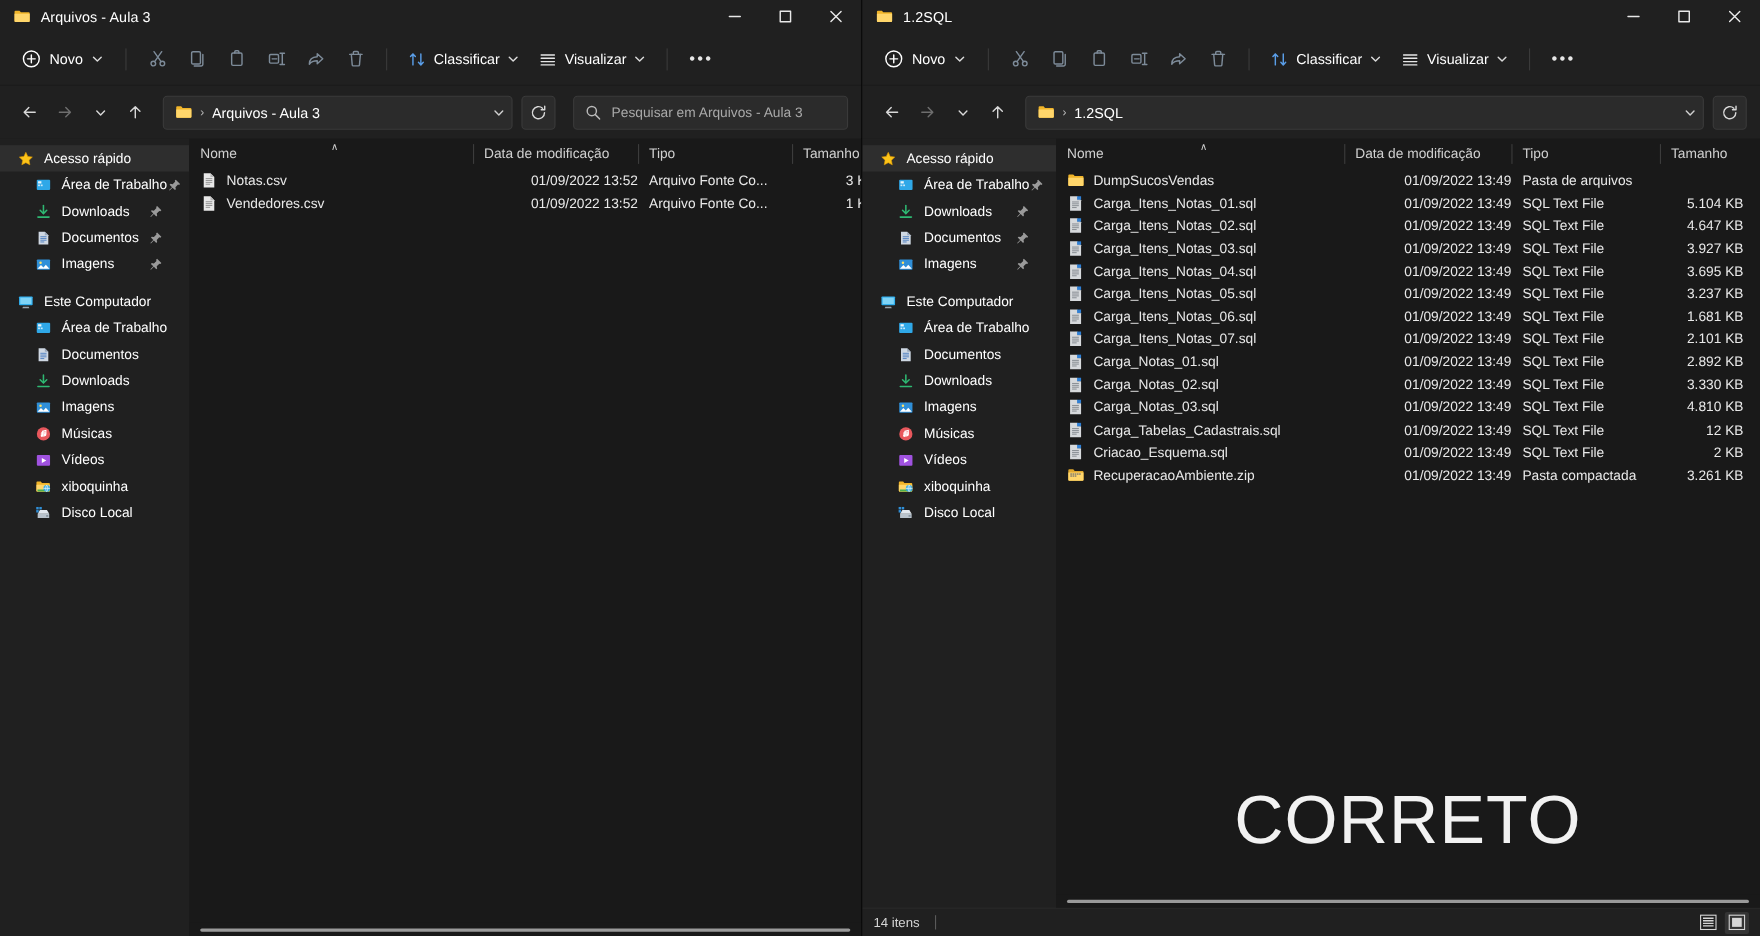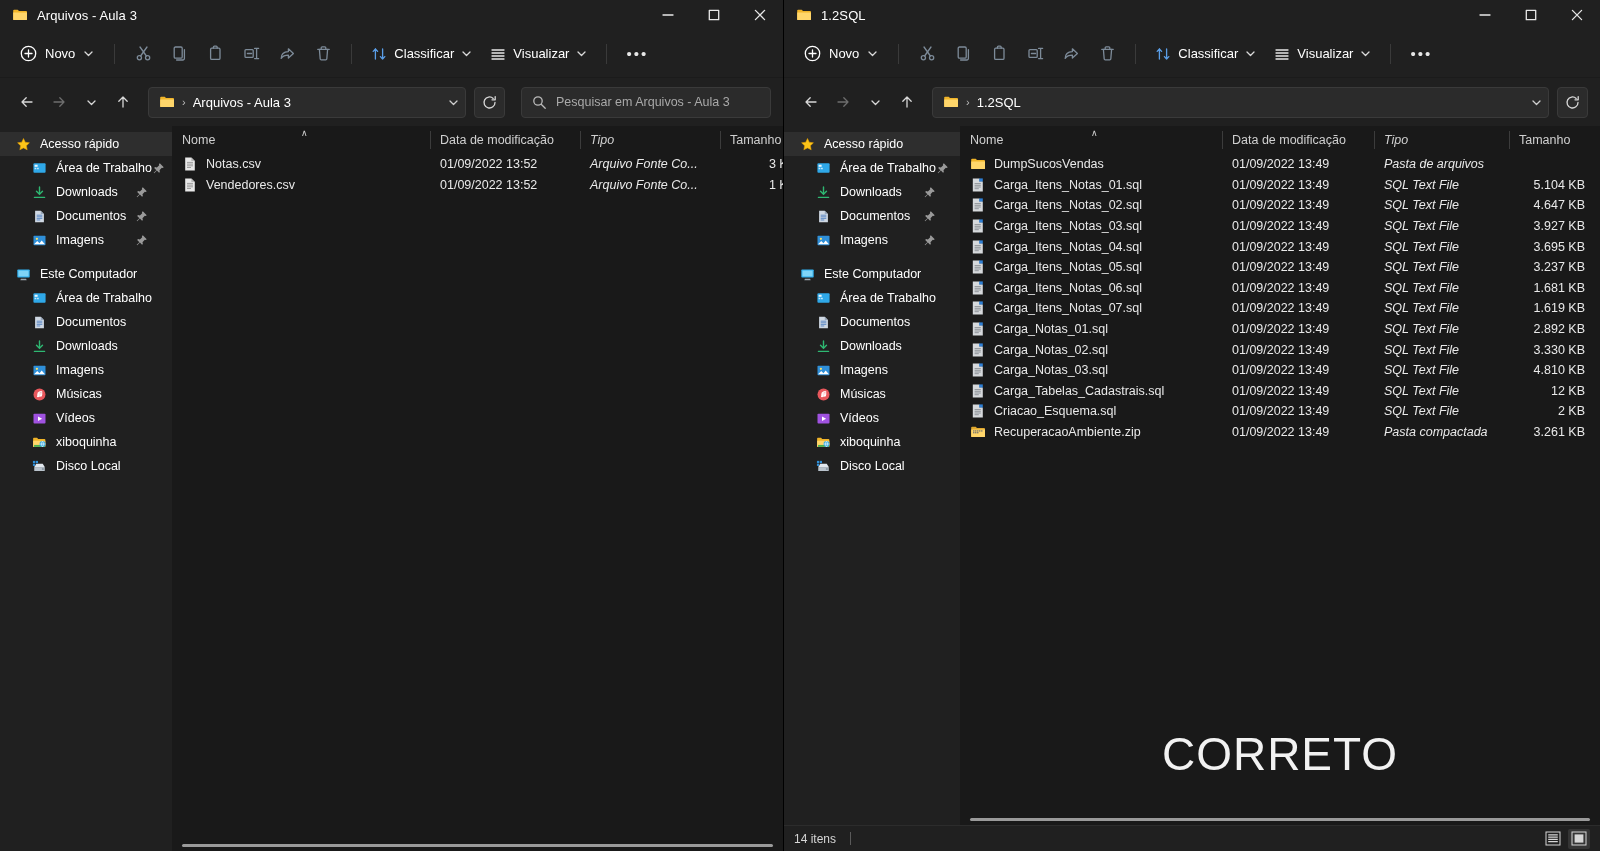--- a/index.html
+++ b/index.html
@@ -164,22 +164,22 @@
     padding-left: 10px; position: relative;
   }
   .colhead .ch + .ch::before {
     content: ""; position: absolute; left: 0; top: 5px;
     width: 1px; height: 18px; background: #3c3c3c;
   }
   .sortcaret {
     position: absolute; top: 2px; font-size: 9px; color: #cfcfcf;
   }
   .c-name { width: 258px; flex: 0 0 258px; }
-  .c-date { width: 150px; flex: 0 0 150px; }
-  .c-type { width: 140px; flex: 0 0 140px; font-style: italic; }
+  .c-date { width: 150px; flex: 0 0 150px; text-align: right; }
+  .c-type { width: 140px; flex: 0 0 140px; }
   .c-size { width: 92px; flex: 0 0 92px; }
   .window.right .c-name { width: 262px; flex: 0 0 262px; }
   .window.right .c-date { width: 152px; flex: 0 0 152px; }
   .window.right .c-type { width: 135px; flex: 0 0 135px; }
   .window.right .c-size { width: 92px; flex: 0 0 92px; }
 
   .rows { flex: 1 1 auto; overflow: hidden; position: relative; }
   .frow {
     height: 20.6px;
     display: flex; align-items: center;
@@ -197,21 +197,21 @@
     left: 0; right: 0;
     bottom: 44px;
     text-align: center;
     color: #f2f2f2;
     font-size: 62px;
     font-weight: 300;
     letter-spacing: 1px;
     font-family: "Liberation Sans", sans-serif;
     pointer-events: none;
   }
-  .window.right .bigword { font-size: 46px; }
+  .window.right .bigword { font-size: 62px; }
 
   
   .hscroll {
     position: absolute; left: 0; right: 0; bottom: 0;
     height: 12px;
     background: #191919;
     display: flex; align-items: center;
   }
   .hscroll .thumb {
     height: 3px; background: #9a9a9a; border-radius: 2px;
@@ -1295,21 +1295,21 @@
                         <path d="M4.6 6.6h6.2M4.6 8.3h6.2M4.6 10h6.2M4.6 11.7h4.2"></path>
                       </g>
                       <rect x="9.2" y="1.4" width="3.6" height="3.1" fill="#2f7fd4"></rect>
                     </svg>
                   </span>
                 </span>
                 <span>Carga_Itens_Notas_07.sql</span>
               </div>
               <div class="cell c-date">01/09/2022 13:49</div>
               <div class="cell c-type">SQL Text File</div>
-              <div class="cell size c-size">1.619 KB</div>
+              <div class="cell size c-size">2.101 KB</div>
             </div>
             <div class="frow">
               <div class="cell name c-name">
                 <span class="fico">
                   <span style="display: flex;">
                     <svg width="16" height="16" viewBox="0 0 16 16">
                       <path d="M2.8 1.4h6.4l3.6 3.6v9.6H2.8z" fill="#d6d9dc"></path>
                       <path d="M9.2 1.4l3.6 3.6H9.2z" fill="#a8adb2"></path>
                       <g stroke="#7d8389" stroke-width=".8">
                         <path d="M4.6 6.6h6.2M4.6 8.3h6.2M4.6 10h6.2M4.6 11.7h4.2"></path>

